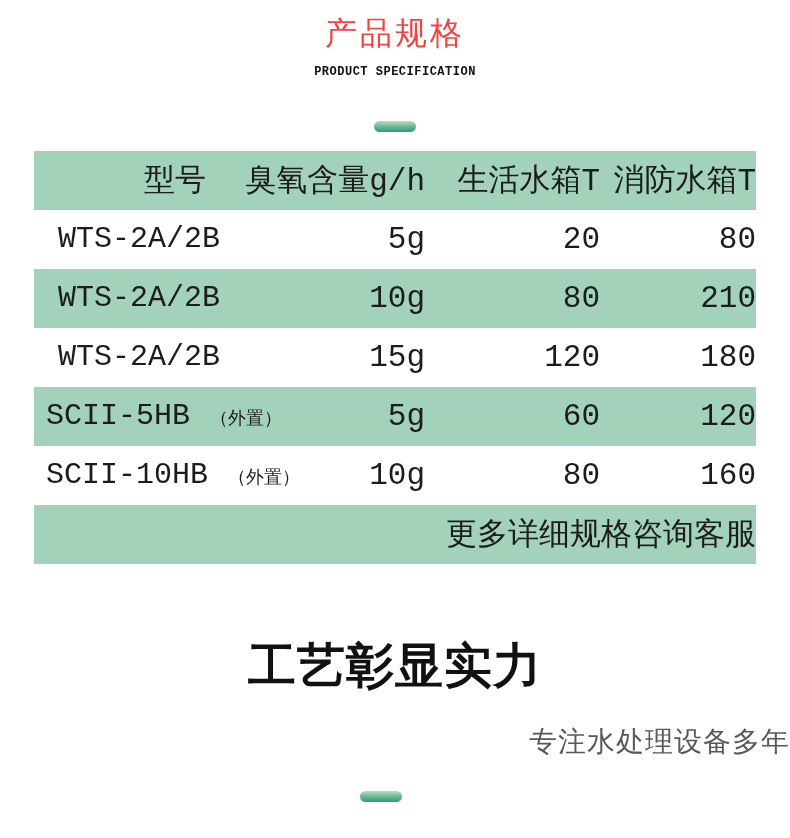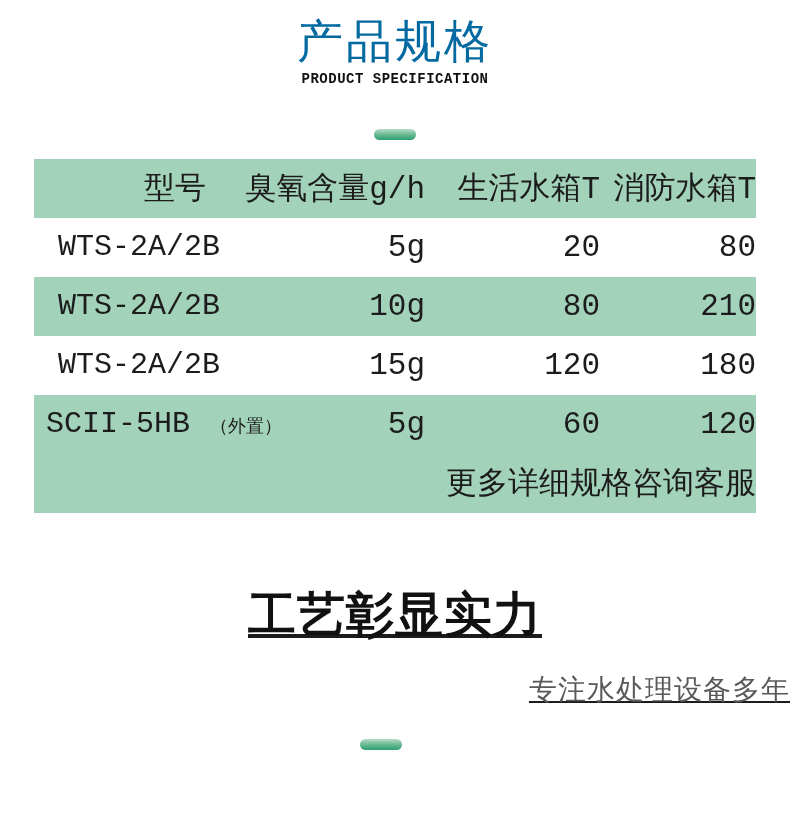--- a/index.html
+++ b/index.html
@@ -15,26 +15,26 @@
     width:790px; height:838px;
     position:relative; overflow:hidden;
     font-family:"Liberation Serif","DejaVu Serif",serif;
     color:var(--ink);
   }
   .mono{ font-family:"Liberation Mono","DejaVu Sans Mono",monospace; }
 
   
   .hero{ text-align:center; padding-top:16px; }
   .hero-title{
-    font-size:46px; font-weight:400; letter-spacing:3px;
-    color:#0369a1; line-height:1.12;
+    font-size:32px; font-weight:400; letter-spacing:3px;
+    color:#ef4444; line-height:1.12;
   }
   .hero-subtitle{
-    margin-top:3px;
-    font-size:14px; font-weight:700; letter-spacing:0.5px;
+    margin-top:13px;
+    font-size:12px; font-weight:700; letter-spacing:0.5px;
     color:#111111;
   }
   .pill{
     width:42px; height:11px; border-radius:6px;
     background:linear-gradient(180deg, var(--pill-light) 0%, #63b78e 55%, var(--pill-dark) 100%);
   }
   .pill-top{ margin:42px auto 0; }
 
   
   table.spec{
@@ -58,21 +58,21 @@
   .spec td{ font-size:31px; }
   .spec tr.row-green td{ background:var(--green); }
   .spec td.model-cell{
     text-align:right; padding-left:12px; font-size:30px;
     white-space:nowrap;
   }
   .spec td.model-cell .note{ font-size:18px;margin-left:20px; }
   .spec td.footer-cell{ font-size:31px;padding-left:37px; }
 
   
-  .craft{ margin-top:76px;text-decoration:underline; }
+  .craft{ margin-top:76px; }
   .craft-title{
     text-align:center;
     font-size:48px; font-weight:700; letter-spacing:1px;
     color:#111111; line-height:1.1;
   }
   .craft-tagline{
     margin:30px 0 0 130px;
     font-size:28px; letter-spacing:1px;
     color:var(--gray);
     text-align:right;
@@ -121,20 +121,26 @@
       <td>15g</td>
       <td>120</td>
       <td>180</td>
     </tr>
     <tr class="row-green">
       <td class="model-cell"><span>SCII-5HB</span><span class="note">（外置）</span></td>
       <td>5g</td>
       <td>60</td>
       <td>120</td>
     </tr>
+    <tr class="row-white">
+      <td class="model-cell"><span>SCII-10HB</span><span class="note">（外置）</span></td>
+      <td>10g</td>
+      <td>80</td>
+      <td>160</td>
+    </tr>
     <tr class="row-green">
       <td class="footer-cell" colspan="4">更多详细规格咨询客服</td>
     </tr>
   </tbody>
 </table>
 
 <section class="craft">
   <h2 class="craft-title">工艺彰显实力</h2>
   <p class="craft-tagline">专注水处理设备多年</p>
   <div class="pill pill-bottom"></div>

